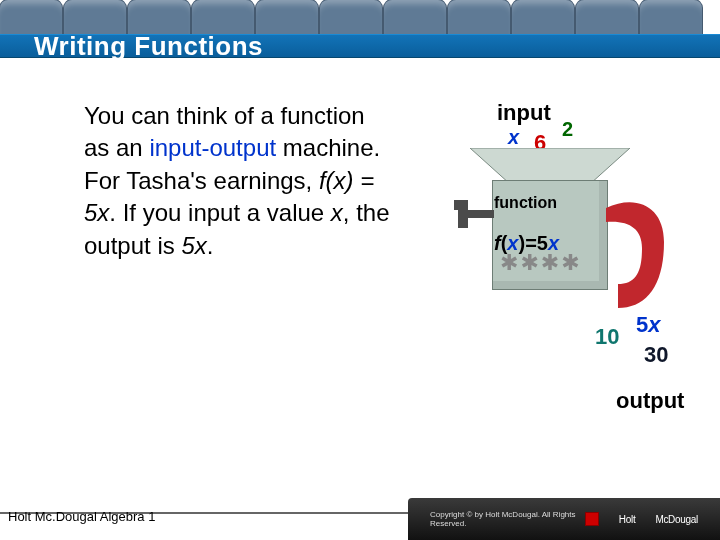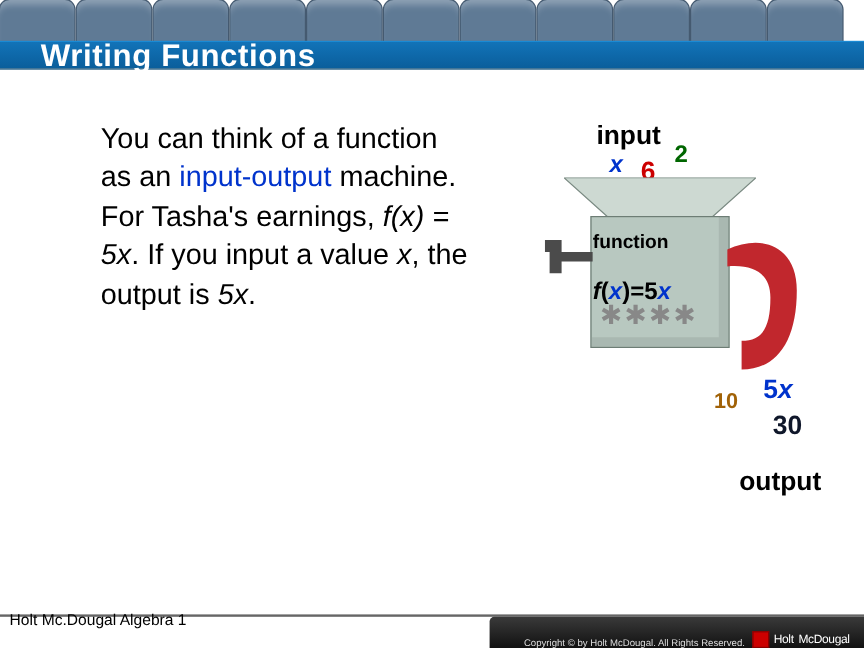--- a/index.html
+++ b/index.html
@@ -25,30 +25,30 @@
   .m-funnel svg { width:100%; height:100%; }
   .m-body { position:absolute; left:92px; top:80px; width:116px; height:110px; background:#b8c8c0; border:1px solid #6d7d75; box-shadow: inset -8px -8px 0 rgba(0,0,0,0.08); }
   .m-crank-left { position:absolute; left:54px; top:100px; width:40px; height:28px; }
   .m-crank-right { position:absolute; left:206px; top:100px; width:62px; height:110px; }
   .m-crank-right svg, .m-crank-left svg { width:100%; height:100%; }
   .m-func1 { position:absolute; left:94px; top:94px; font-weight:700; font-size:16px; }
   .m-func2 { position:absolute; left:94px; top:120px; font-weight:700; font-size:20px;margin-top:12px; }
   .m-func2 .f { font-style:italic; }
   .m-func2 .x { color:#0033cc; font-style:italic; }
   .m-gears { position:absolute; left:100px; top:150px; font-size:22px; color:#888; letter-spacing:2px; }
-  .m-ten { position:absolute; left:195px; top:224px; font-weight:700; font-size:18px; color:#a16207; }
+  .m-ten { position:absolute; left:195px; top:224px; font-weight:700; font-size:22px; color:#0f766e; }
   .m-fivex { position:absolute; left:236px; top:212px; font-weight:700; font-size:22px; }
   .m-fivex .five { color:#0033cc; }
   .m-fivex .x { color:#0033cc; font-style:italic; }
   .m-thirty { position:absolute; left:244px; top:242px; font-weight:700; font-size:22px; color:#0f172a; }
   .m-output { position:absolute; left:216px; top:268px; font-weight:700; font-size:22px;margin-top:20px; }
   .footer { position:absolute; left:0; right:0; bottom:0; height:44px; }
   .footer-text { position:absolute; left:8px; bottom:16px; font-family:Verdana,Arial,sans-serif; font-size:13px; color:#000; }
-  .footer-bar { position:absolute; right:0; bottom:0; width:312px; height:26px; background:linear-gradient(#3a3a3a,#111); border-top-left-radius:4px; display:flex; align-items:flex-end; justify-content:flex-end; padding:0 12px; gap:6px; }
-  .footer-bar .logo { display:flex; align-items:center; gap:4px; }
+  .footer-bar { position:absolute; right:0; bottom:0; width:312px; height:42px; background:linear-gradient(#3a3a3a,#111); border-top-left-radius:4px; display:flex; align-items:center; justify-content:flex-end; padding:0 22px; gap:6px; }
+  .footer-bar .logo { display:flex; align-items:center; gap:20px; }
   .footer-bar .logo-box { width:14px; height:14px; background:#c00; border:1px solid #800; }
   .footer-bar .logo-text { color:#fff; font-family:"Arial Black",Arial,sans-serif; font-size:10px; letter-spacing:-0.3px; }
   .footer-bar .copy { color:#ddd; font-size:8px; }
   .hr-top { position:absolute; left:0; right:0; bottom:26px; height:2px; background:#666; }
 </style>
 </head>
 <body>
 
 <div class="header">
   <div class="tabs">

